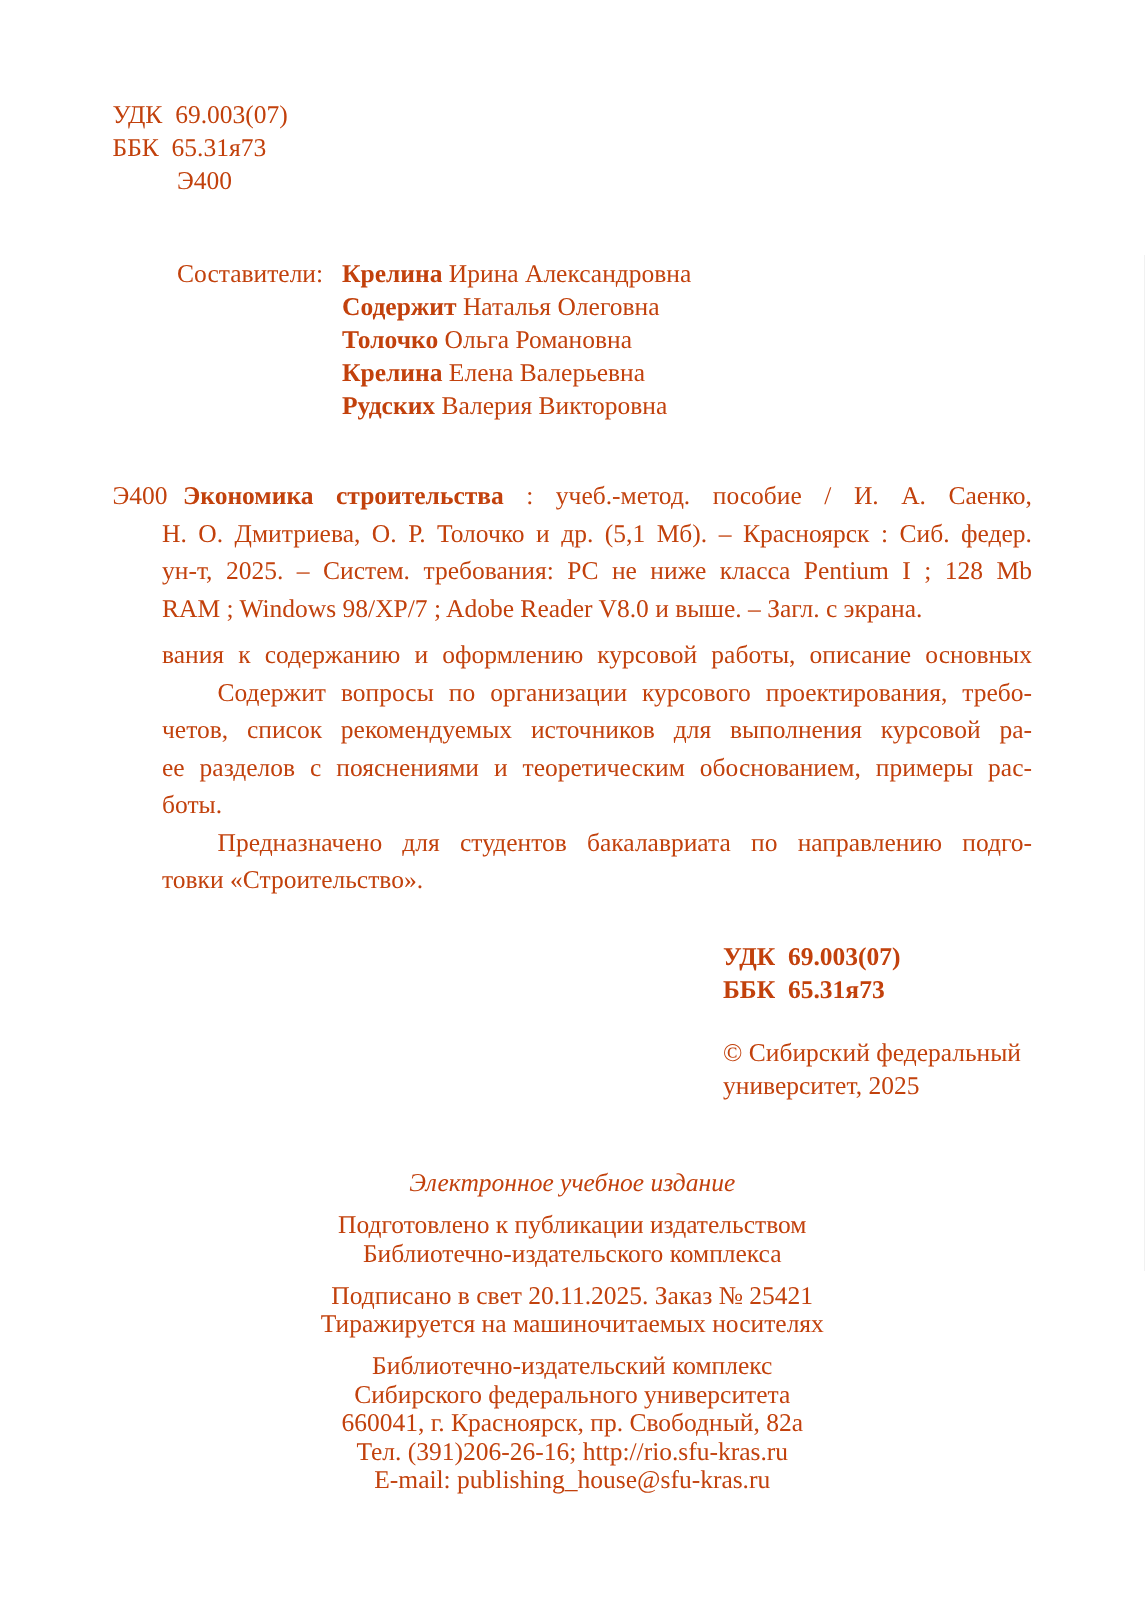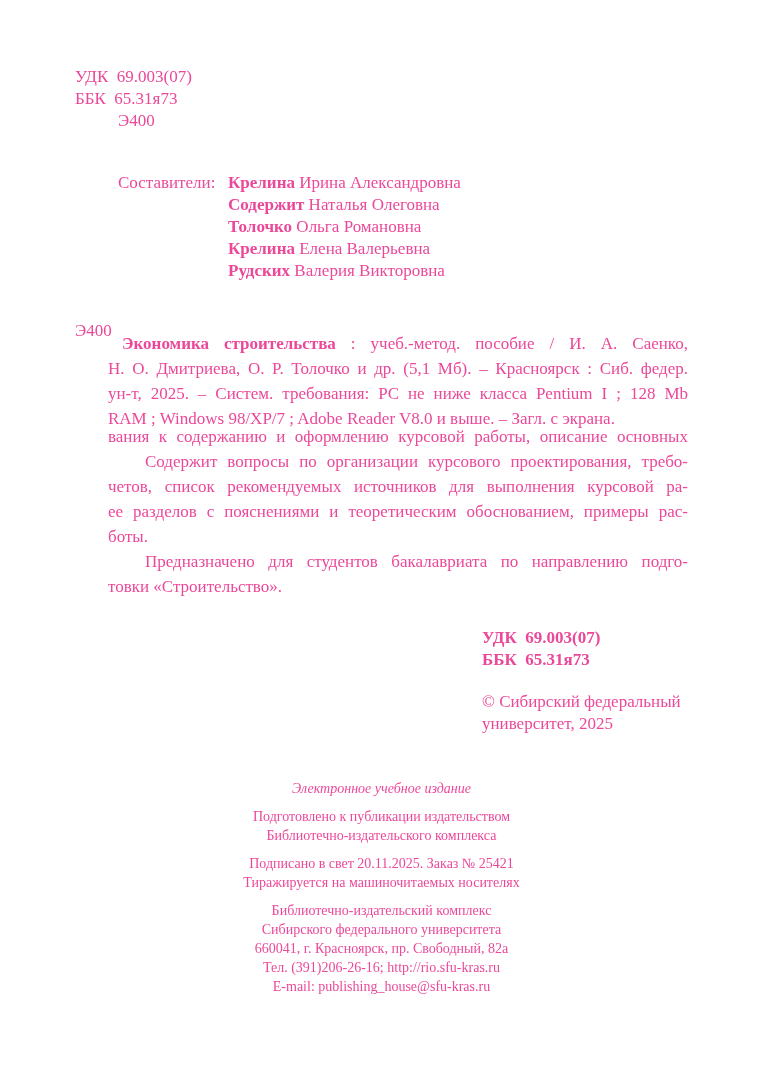--- a/index.html
+++ b/index.html
@@ -2,21 +2,21 @@
 <html><head>
 <meta charset="utf-8">
 <style>
   html, body { margin: 0; padding: 0; background: #e8e8e8; }
   .page {
     position: relative;
     width: 763px;
     height: 1080px;
     margin: 0 auto;
     background: #ffffff;
-    color: #ec4899;
+    color: #c2410c;
     font-family: "Liberation Serif", "DejaVu Serif", serif;
     font-size: 17px;
     overflow: hidden;
   }
   .pre { white-space: pre; }
 
   
   .top-codes { position: absolute; left: 75px; top: 66px; line-height: 22px; }
   .code-top-indent { padding-left: 43px; }
 
@@ -29,21 +29,21 @@
   }
   .comp-label { grid-column: 1; }
   .comp-name  { grid-column: 2; }
 
   
   .bib {
     position: absolute; left: 108px; top: 318px; width: 580px;
     line-height: 25px;
   }
   .bib-code { position: absolute; left: -33px; top: 0; }
-  .bib-first { padding-left: 14px; margin-top: 13px; }
+  .bib-first { padding-left: 14px; }
 
   .jline { text-align: justify; text-align-last: justify; }
 
   
   .annotation {
     position: absolute; left: 108px; top: 424px; width: 580px;
     line-height: 25px;
   }
   .indent { text-indent: 37px; }
 
@@ -54,21 +54,21 @@
   }
   .copyright {
     position: absolute; left: 482px; top: 691px;
     line-height: 22px;
   }
 
   
   .footer {
     position: absolute; left: 0; right: 0; top: 779px;
     text-align: center;
-    font-size: 14px;
+    font-size: 17px;
     line-height: 19px;
   }
   .f-edition { font-style: italic; margin-bottom: 9px; }
   .f-block { margin-bottom: 9px; }
 </style>
 </head>
 <body>
 
 <div class="page">
 

